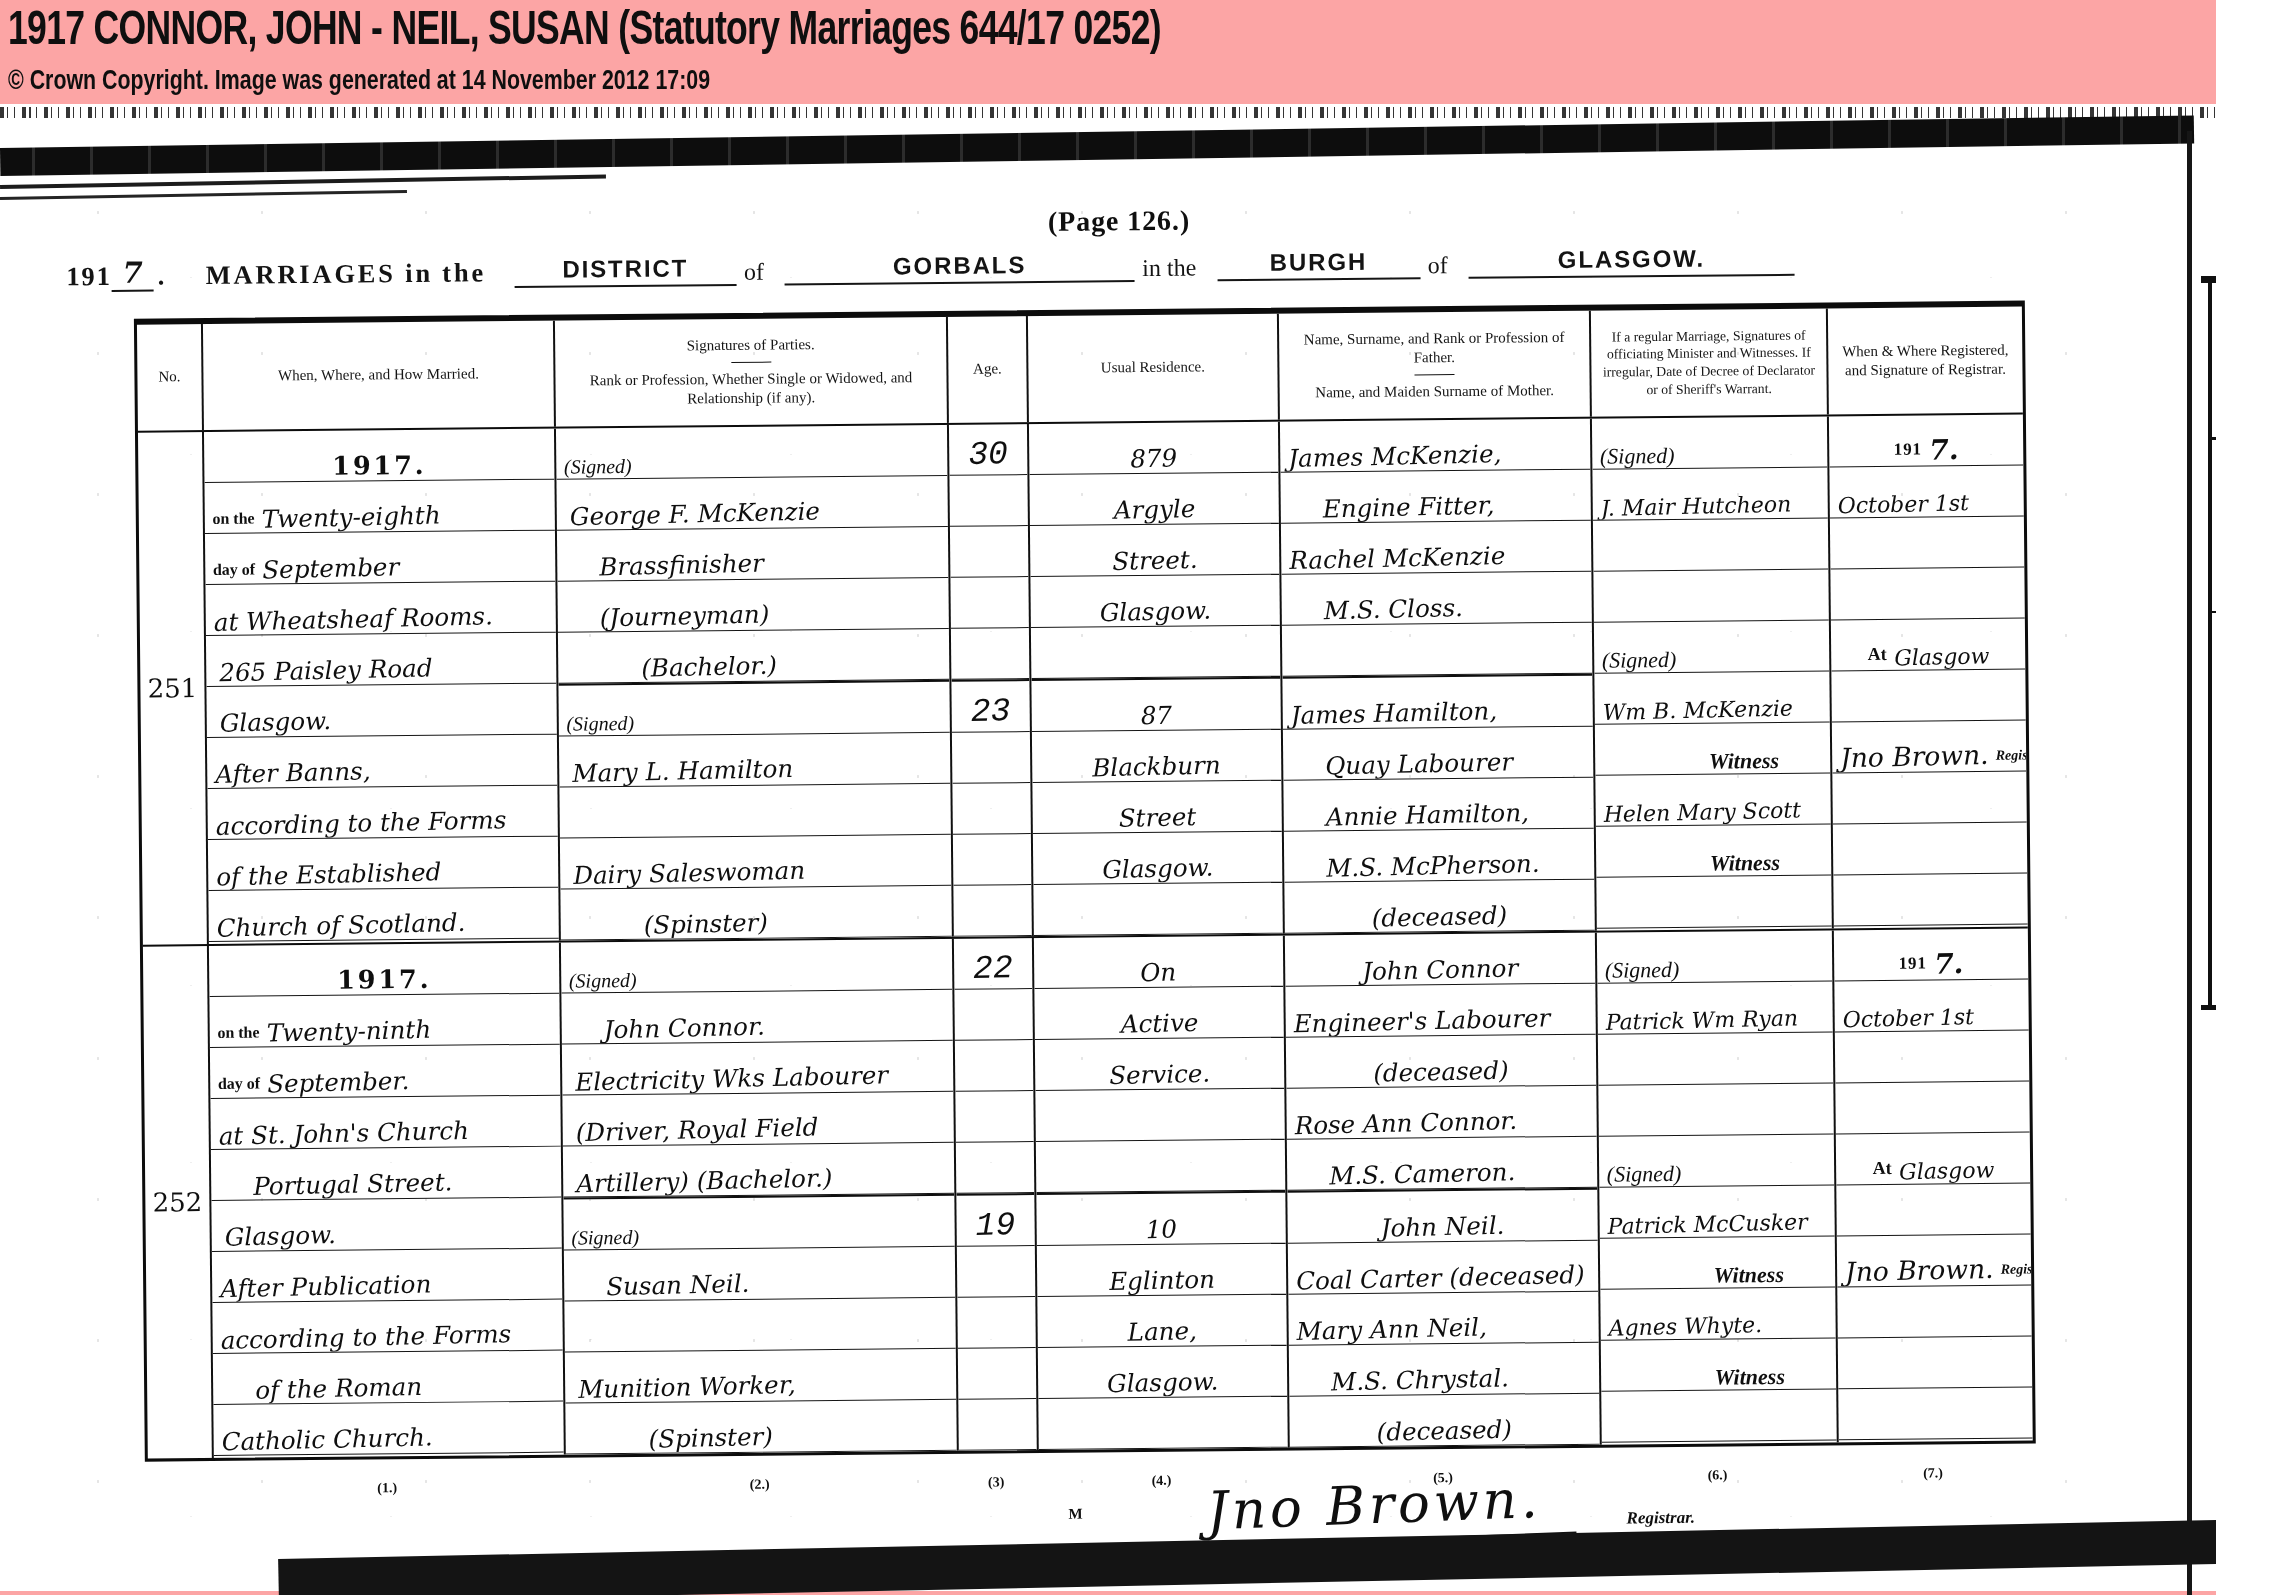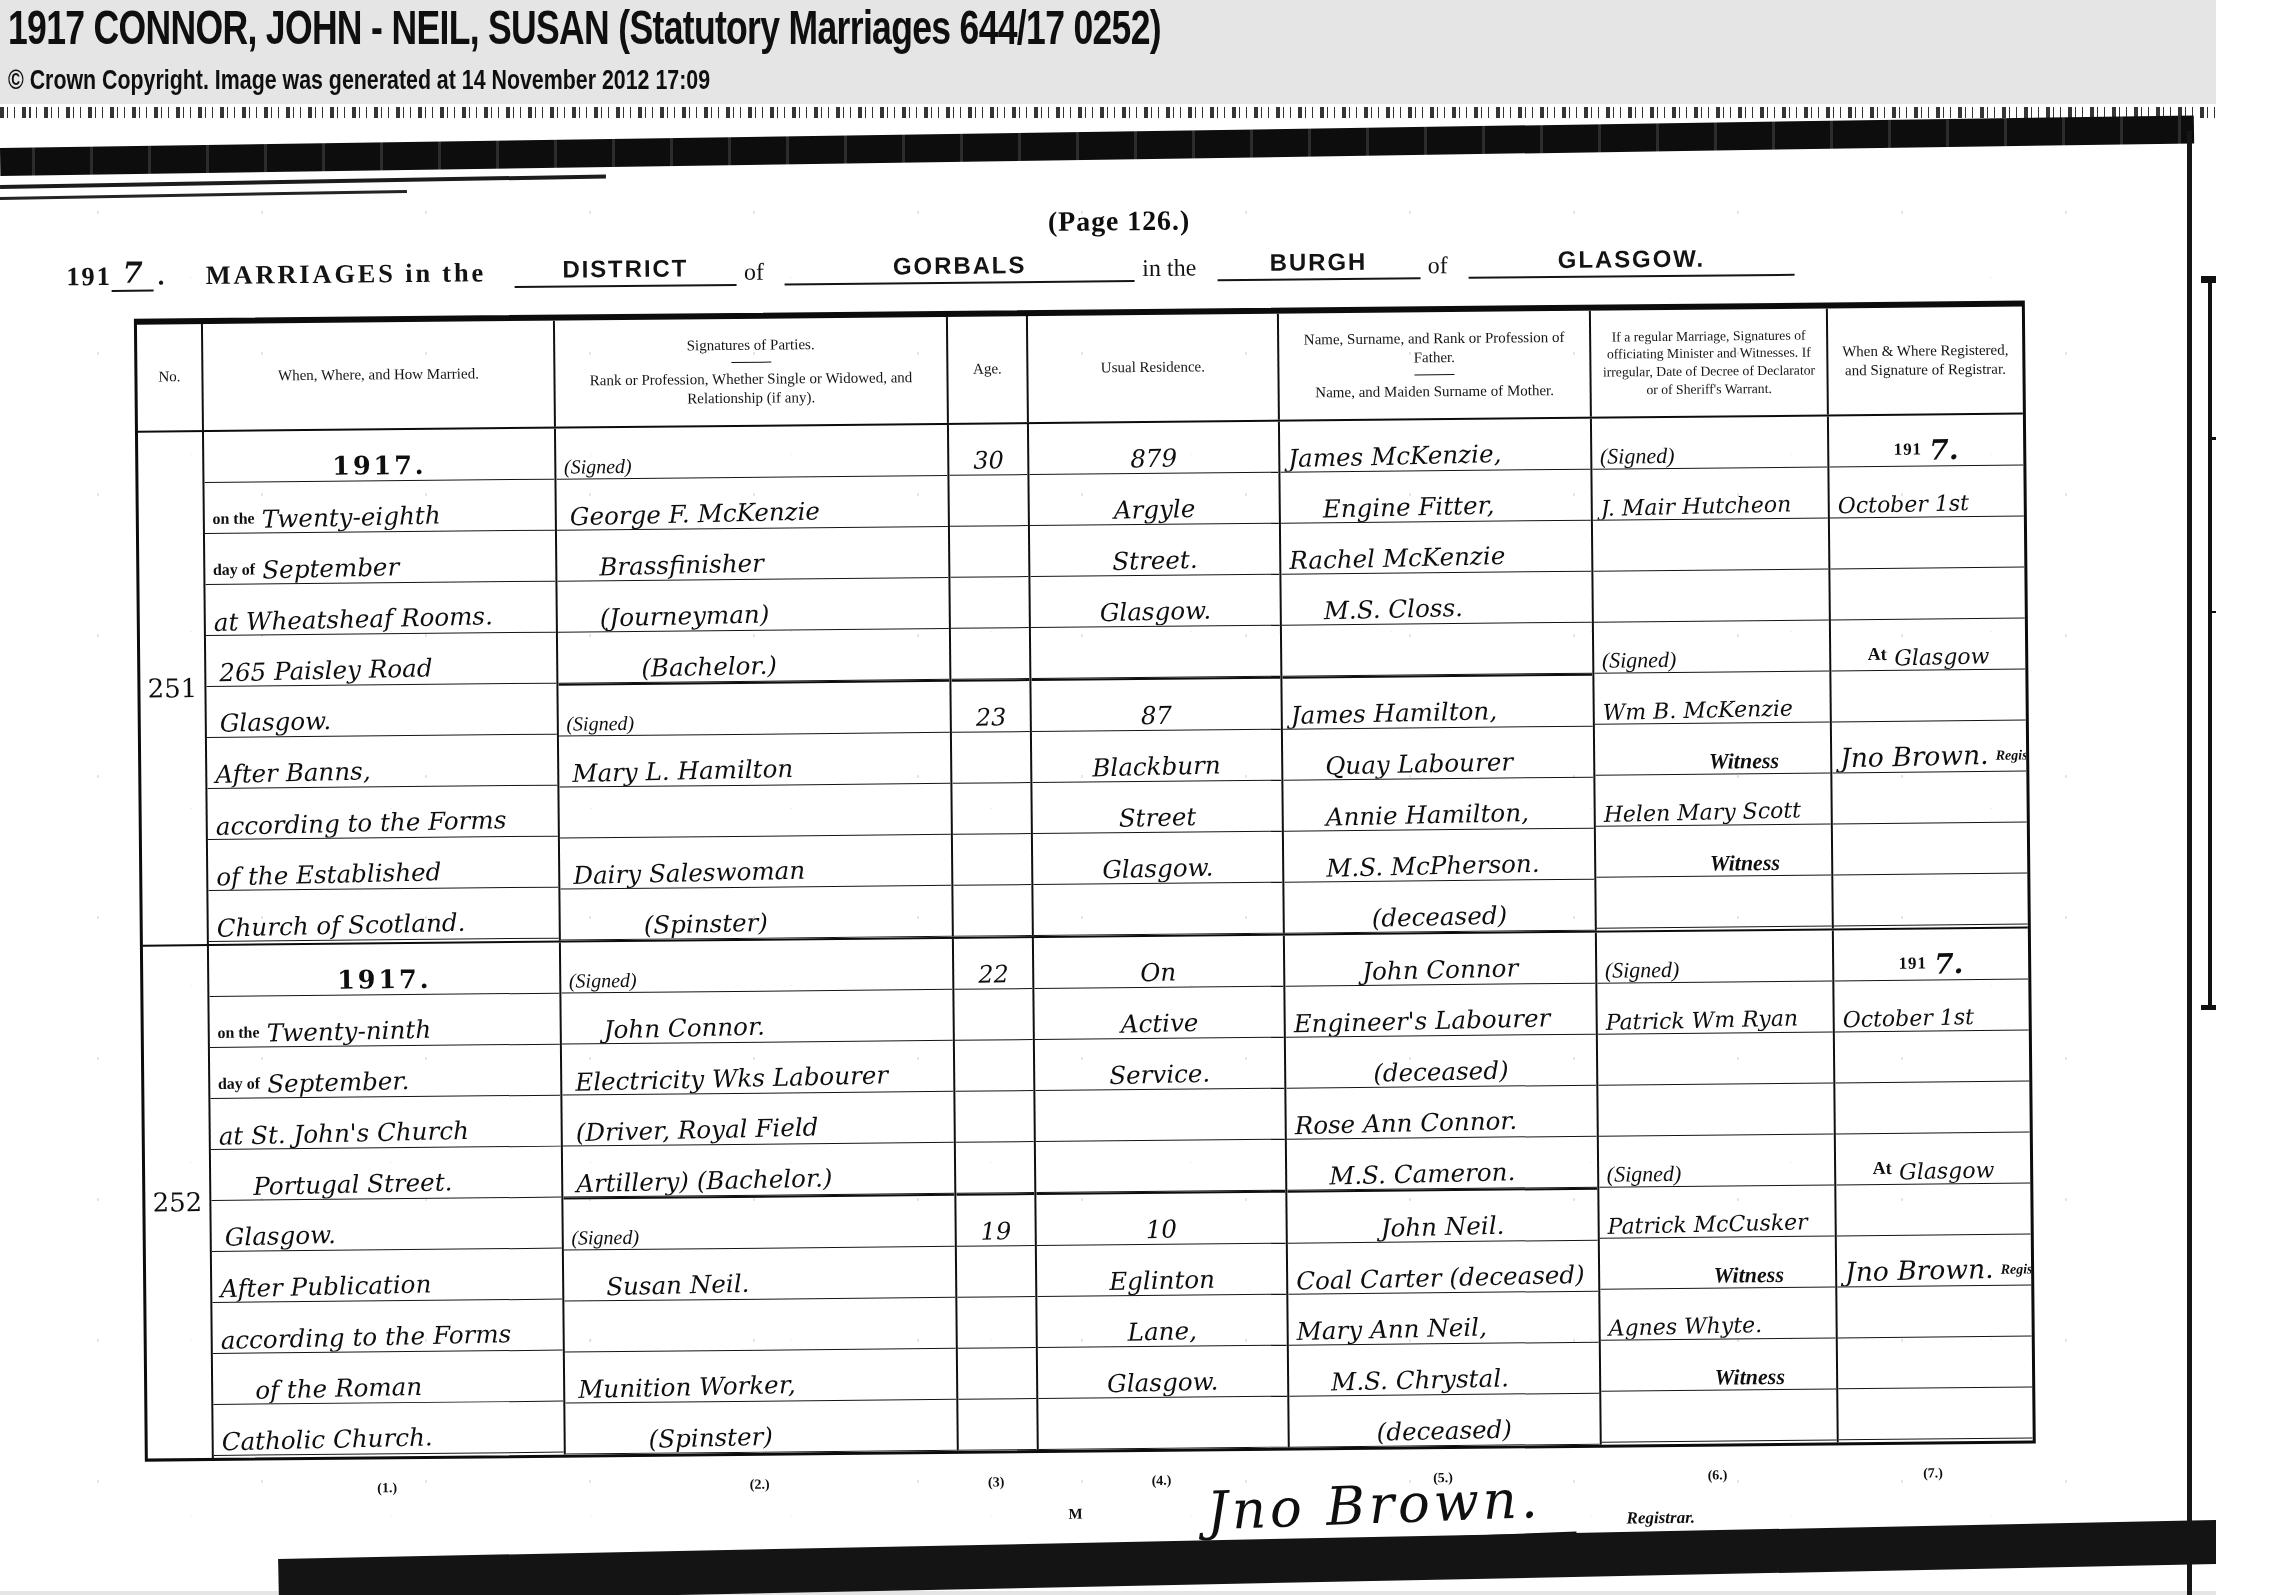--- a/index.html
+++ b/index.html
@@ -1,16 +1,16 @@
 <!DOCTYPE html>
 <html style="font-size:15px"><head>
 <meta charset="utf-8">
 <style>
   html,body{margin:0;padding:0;background:#fff;}
-  .stage{position:relative;width:2216px;height:1596px;overflow:hidden;background:#e5e5e5;color:#0f0f0f;}
+  .stage{position:relative;width:2216px;height:1596px;overflow:hidden;background:#fca5a5;color:#0f0f0f;}
 
   
   .doc-header{position:absolute;left:7.6px;top:0;}
   .title-line{font-family:"Liberation Sans",sans-serif;font-weight:800;font-size:48px;
     letter-spacing:-0.9px;white-space:nowrap;display:inline-block;transform:scaleX(.74);transform-origin:left top;}
   .copyright-line{position:absolute;left:0;top:64px;font-family:"Liberation Sans",sans-serif;font-weight:700;
     font-size:27.4px;white-space:nowrap;display:inline-block;transform:scaleX(.78);transform-origin:left top;}
 
   
   .scan{position:absolute;left:0;top:104px;width:2292px;height:1487px;background:#fff;
@@ -76,21 +76,21 @@
   .ln .txt{font-family:"DejaVu Serif",serif;font-style:italic;font-size:24.6px;line-height:1.05;
     white-space:nowrap;display:inline-block;transform:rotate(-.8deg);}
   .ln.c{justify-content:center;}
   .ln.i0{padding-left:13.2px;}
   .ln.i1{padding-left:42px;}
   .ln.i2{padding-left:83px;}
   .ln.pi .txt{font-family:"Liberation Serif",serif;font-size:20px;transform:none;}
   .ln.pr{justify-content:center;padding-left:70px;}
   .ln.pr .txt{font-family:"Liberation Serif",serif;font-size:19px;font-weight:700;transform:none;text-align:center;}
   .ln.yy .txt{font-style:normal;font-weight:700;font-size:25.6px;letter-spacing:2.8px;transform:none;}
-  .ln.ag .txt{font-size:24px;}
+  .ln.ag .txt{font-size:33px;font-family:Liberation Mono, monospace;}
   .ln.yr{justify-content:center;}
   .ln.yr .pre{font-size:17px;font-weight:700;letter-spacing:0.9px;padding-bottom:4.7px;}
   .ln.yr .txt{font-style:italic;font-weight:700;font-size:28px;}
   .ln.atg .pre{font-size:18px;font-weight:700;margin-left:29px;}
   .c-wit .ln .txt{font-size:22px;}
   .c-regd .ln .txt{font-size:22px;}
   .c-regd .ln.yr .txt{font-size:28px;}
   .c-regd .ln.reg .txt{font-size:26.5px;}
   .ln.reg .aux{margin-left:auto;font-family:"Liberation Serif",serif;font-style:italic;
     font-size:14px;font-weight:700;padding-bottom:5.7px;white-space:nowrap;}

